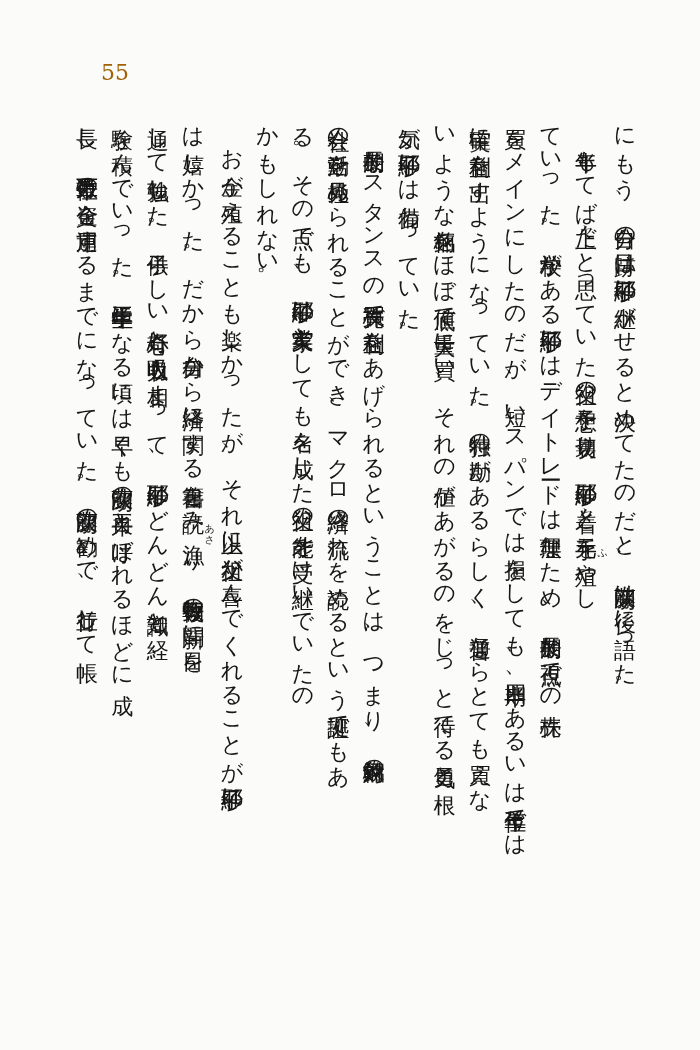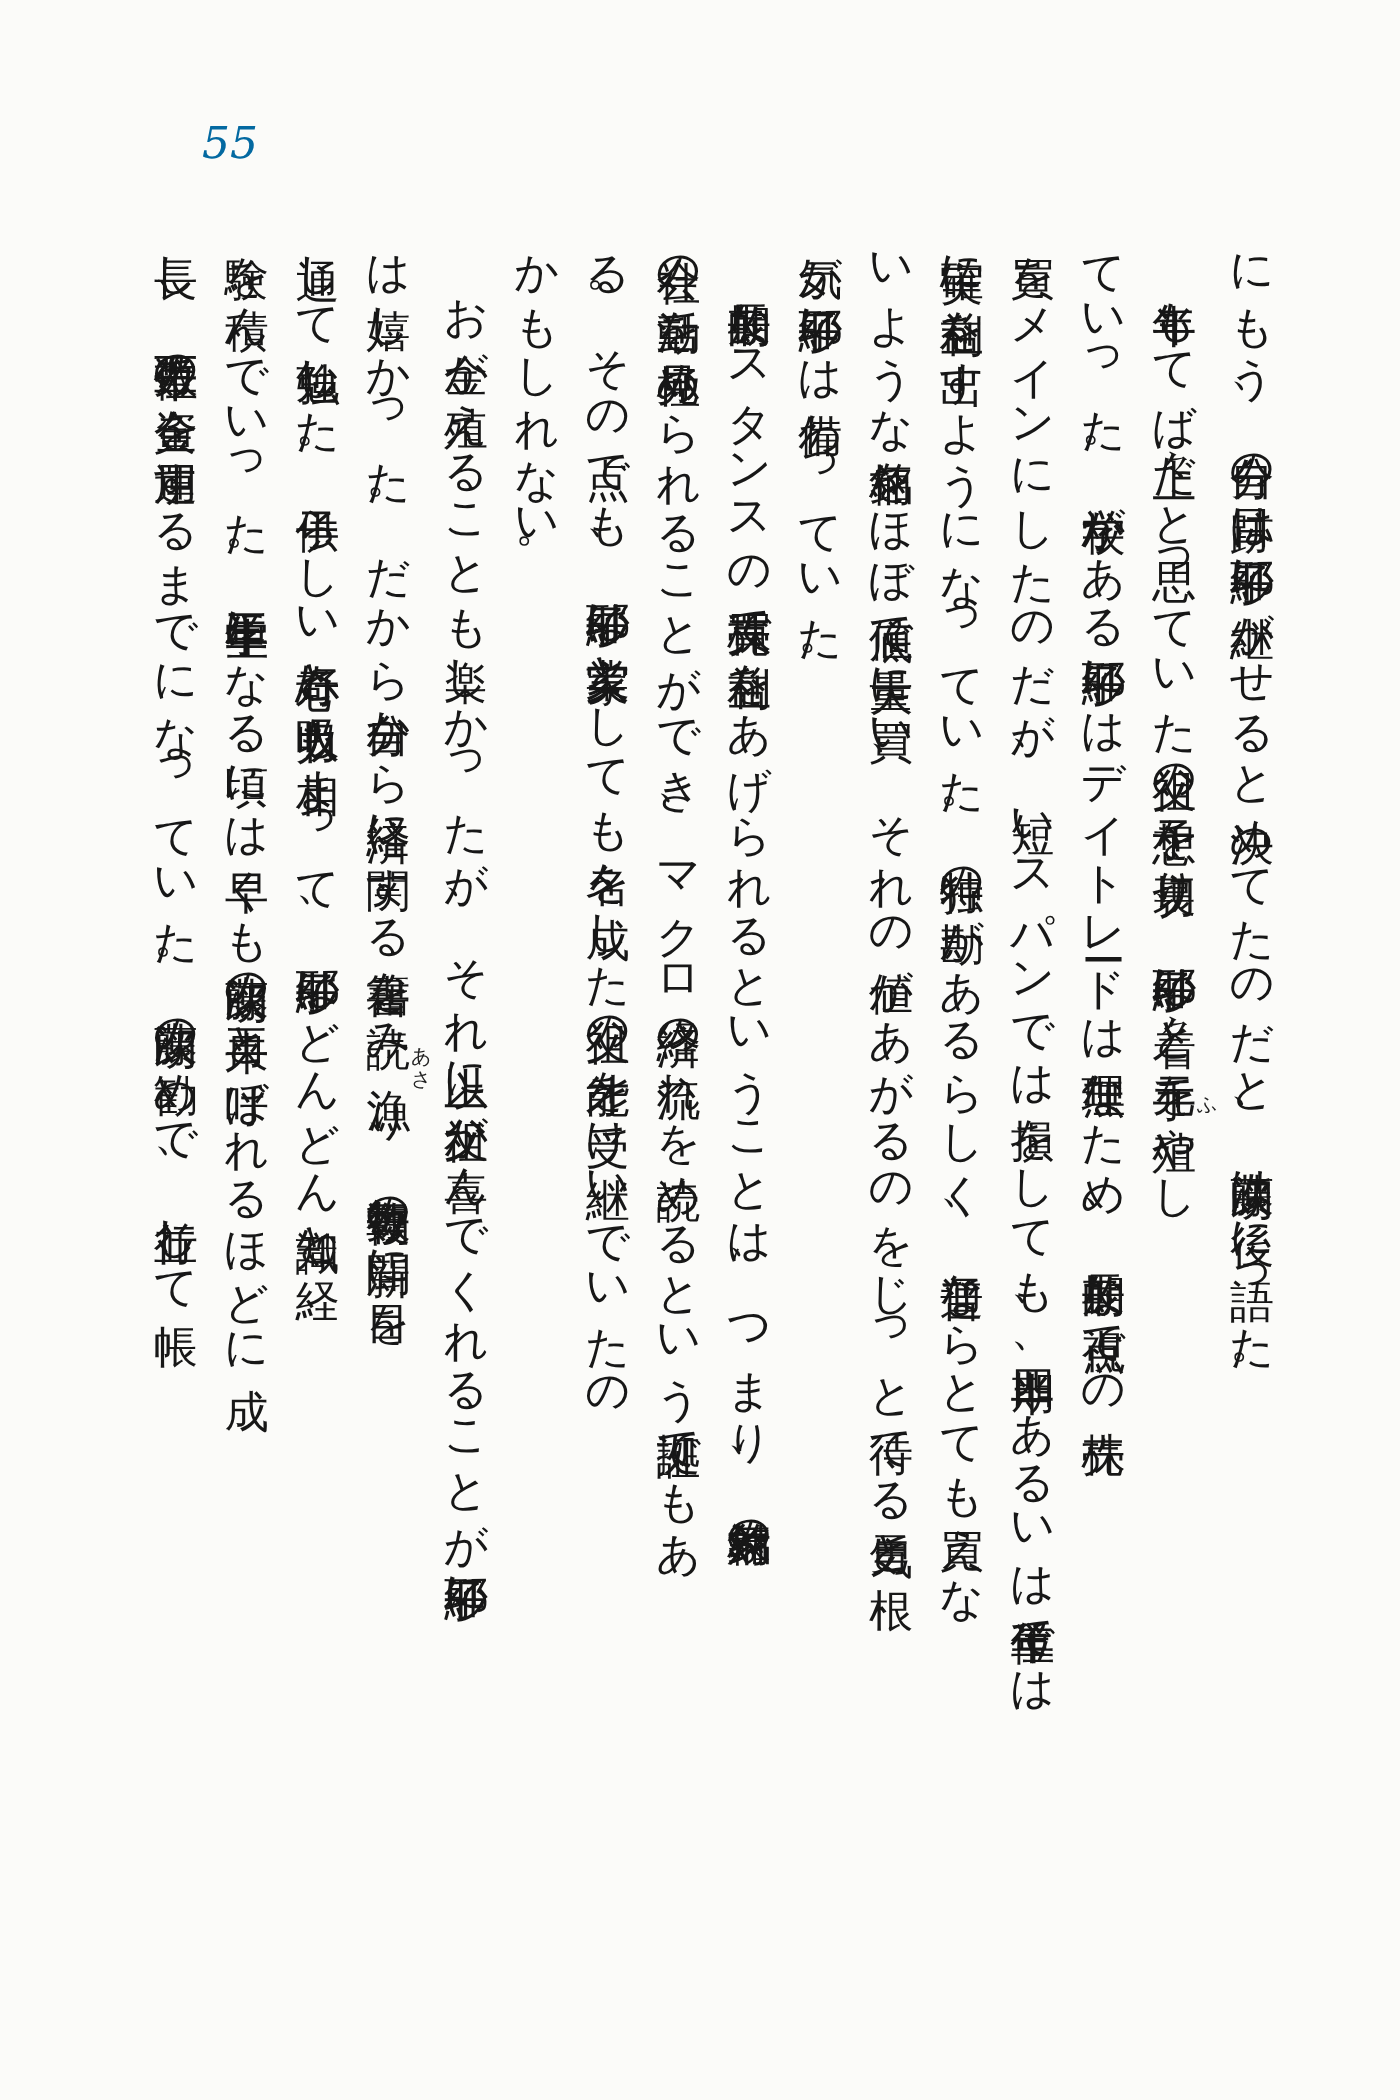--- a/index.html
+++ b/index.html
@@ -17,22 +17,21 @@
     width: 700px;
     height: 1050px;
     background: #fbfbf9;
     overflow: hidden;
   }
   .page-number {
     position: absolute;
     top: 60px;
     left: 101px;
     font-size: 22px;
-    color: #0369a1;
-    font-style: italic;
+    color: #a16207;
   }
   .text-block {
     position: absolute;
     top: 112px;
     right: 57px;
     height: 856px;
     writing-mode: vertical-rl;
     text-orientation: mixed;
     color: #171717;
     font-size: 22px;

